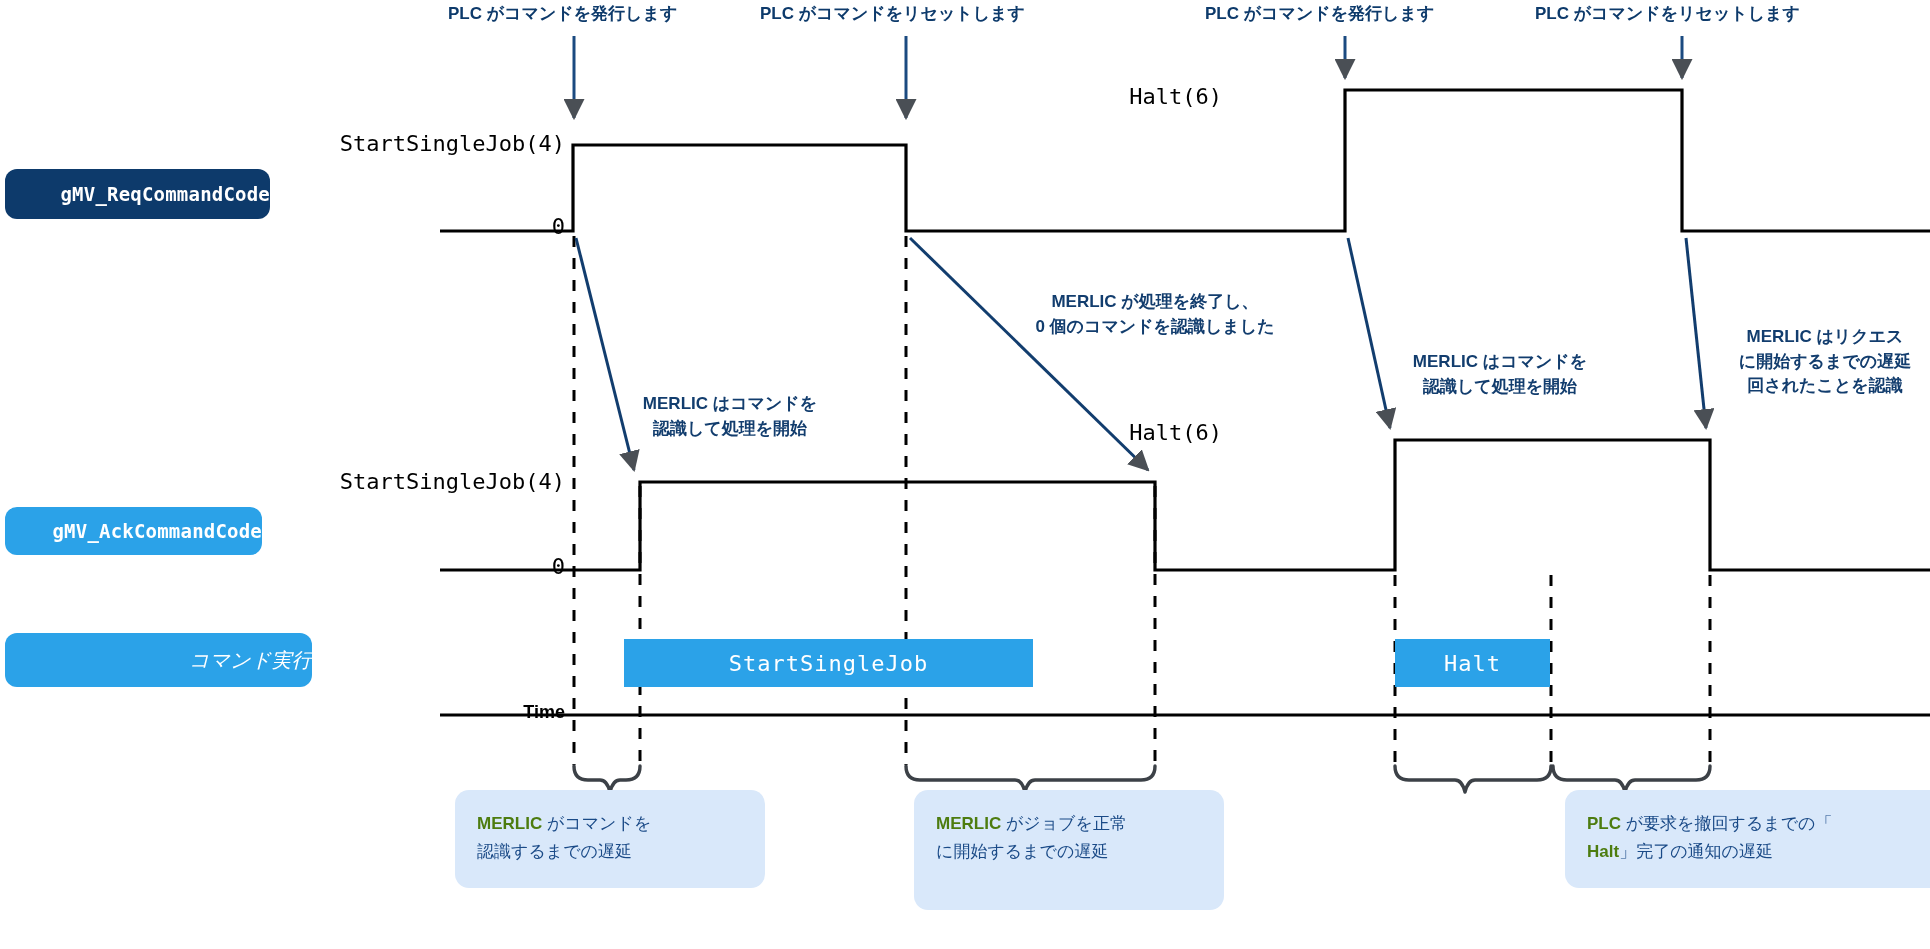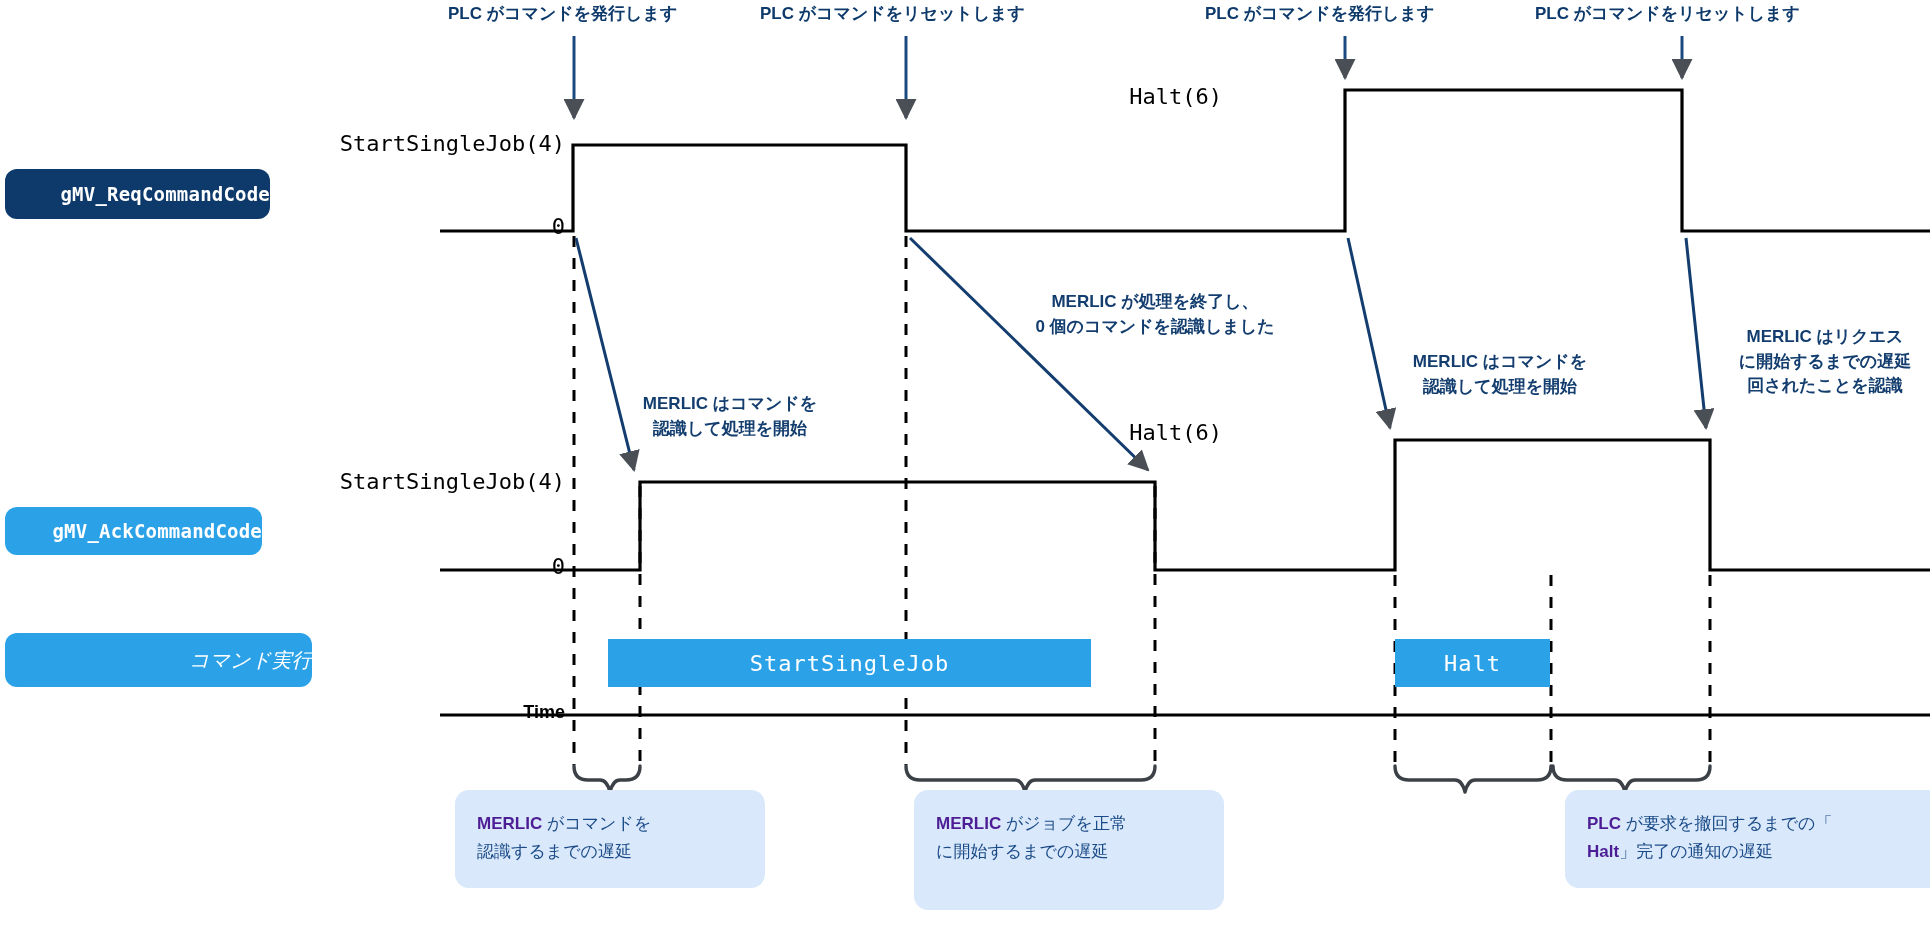--- a/index.html
+++ b/index.html
@@ -19,21 +19,21 @@
 
   #badge-req{left:5px;top:169px;width:265px;height:50px;}
   #badge-ack{left:5px;top:507px;width:257px;height:48px;}
   #badge-exec{left:5px;top:633px;width:307px;height:54px;font-style:italic;}
 
   
   .execbar{position:absolute;background:#2ba2e8;display:flex;align-items:center;
            justify-content:center;color:#ffffff;
            font-family:"DejaVu Sans Mono","Liberation Mono",monospace;
            font-size:22px;letter-spacing:1px;}
-  #exec-ssj{left:608px;top:639px;width:483px;height:48px;}
+  #exec-ssj{left:624px;top:639px;width:409px;height:48px;}
   #exec-halt{left:1395px;top:639px;width:155px;height:48px;}
 
   
   .vlabel{position:absolute;
           font-family:"DejaVu Sans Mono","Liberation Mono",monospace;
           font-size:22px;color:#000000;white-space:nowrap;}
   #lbl-req-high{left:320px;top:131px;width:245px;text-align:right;}
   #lbl-req-zero{left:320px;top:214px;width:245px;text-align:right;}
   #lbl-req-halt{left:1000px;top:84px;width:222px;text-align:right;}
   #lbl-ack-high{left:320px;top:469px;width:245px;text-align:right;}
@@ -52,21 +52,21 @@
   .innote{position:absolute;color:#123d6e;font-weight:700;font-size:17px;
           line-height:1.45;
           font-family:"Liberation Sans","DejaVu Sans",sans-serif;}
   .innote.c{text-align:center;}
 
   
   .callout{position:absolute;background:#d9e8fa;border-radius:14px;
            box-sizing:border-box;padding:20px 22px;color:#1a4a87;
            font-size:17px;line-height:1.65;
            font-family:"Liberation Sans","DejaVu Sans",sans-serif;}
-  .callout b{font-weight:700;color:#4c1d95;}
+  .callout b{font-weight:700;color:#4d7c0f;}
   #co1{left:455px;top:790px;width:310px;height:98px;}
   #co2{left:914px;top:790px;width:310px;height:120px;}
   #co3{left:1270px;top:790px;width:290px;height:98px;}
   #co4{left:1565px;top:790px;width:387px;height:98px;}
 </style>
 </head>
 <body>
 
 <div id="stage">
 

